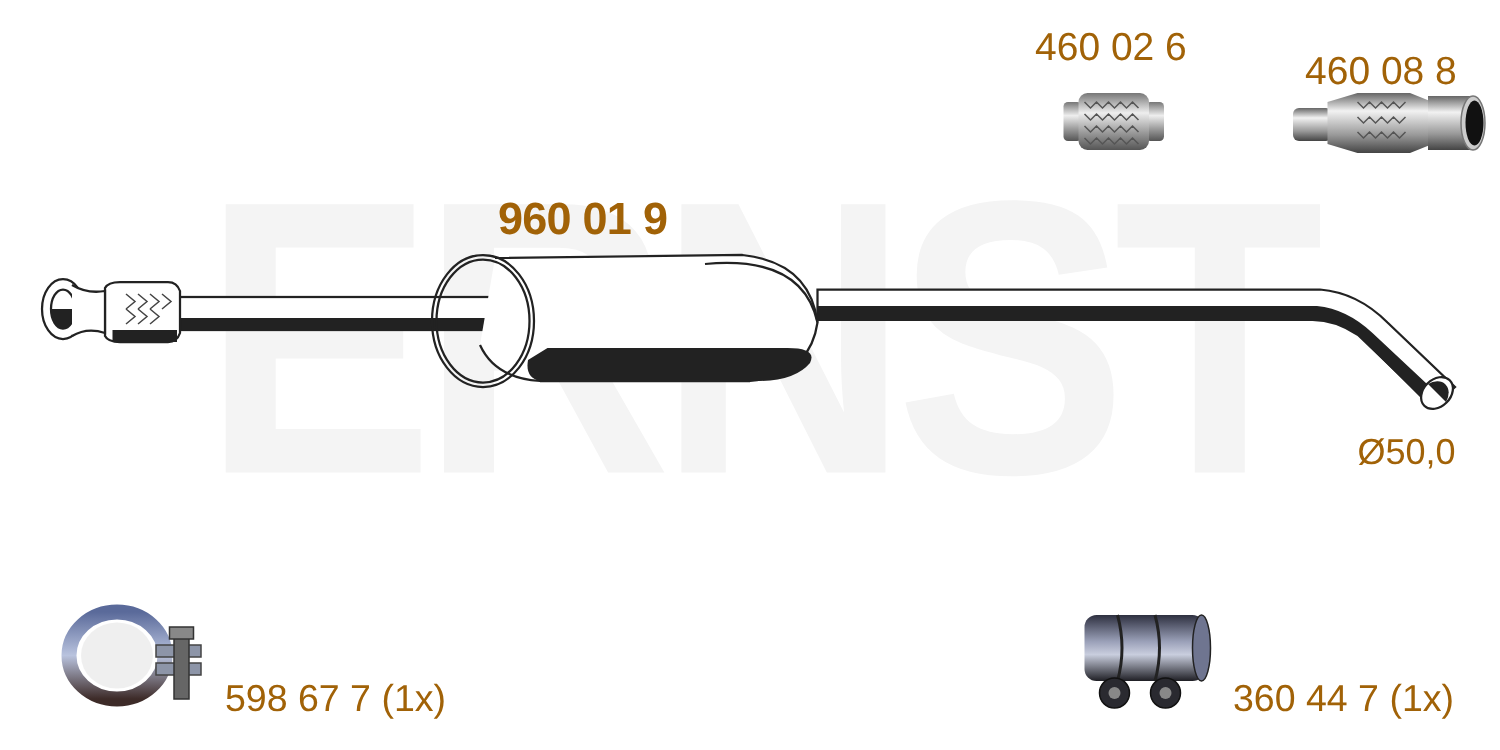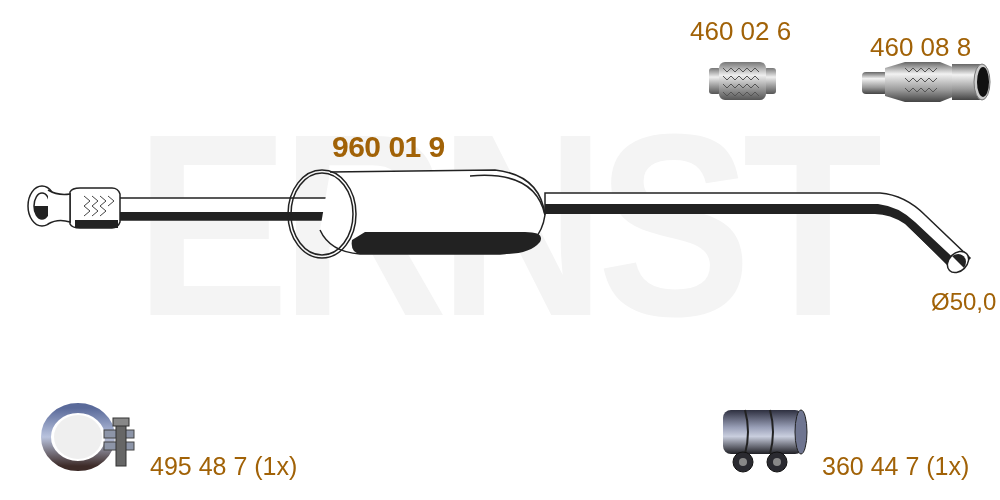--- a/index.html
+++ b/index.html
@@ -52,21 +52,21 @@
     <path d="M470 176 Q535 170 545 215" fill="none"></path>
 
     <path d="M545 193 L880 193 Q905 195 925 215 L970 258 L955 272 L905 222 Q890 212 875 212 L545 212 Z" fill="#fff"></path>
     <path d="M545 204 L878 204 Q898 206 915 222 L962 266 L955 272 L905 224 Q890 214 875 214 L545 214 Z" fill="#222" stroke="none"></path>
     <ellipse cx="958" cy="262" rx="9" ry="12" transform="rotate(45 958 262)" fill="#fff"></ellipse>
     <path d="M952 256 A9 12 45 0 1 964 268 Z" fill="#222" stroke="none"></path>
   </g>
 </svg>
 
 <div class="label main" style="left:332px; top:130px;">960 01 9</div>
-<div class="label diam" style="left:905px; top:288px;margin-left:26px;">Ø50,0</div>
+<div class="label diam" style="left:905px; top:288px;">Ø50,0</div>
 
 <div class="label part-top" style="left:690px; top:16px;">460 02 6</div>
 <svg class="part-img" style="left:705px; top:58px;" width="75" height="45" viewBox="0 0 75 45">
   <defs>
     <linearGradient id="metal1" x1="0" y1="0" x2="0" y2="1">
       <stop offset="0" stop-color="#777"></stop>
         <stop offset="0.35" stop-color="#eee"></stop>
         <stop offset="0.7" stop-color="#999"></stop>
         <stop offset="1" stop-color="#555"></stop>
     </linearGradient>
@@ -112,21 +112,21 @@
         <stop offset="1" stop-color="#3d2b28"></stop>
     </linearGradient>
   </defs>
   <ellipse cx="38" cy="35" rx="32" ry="29" fill="none" stroke="url(#clampBlue)" stroke-width="10"></ellipse>
   <ellipse cx="38" cy="35" rx="24" ry="22" fill="#e8e8e8" opacity="0.7"></ellipse>
   <rect x="64" y="28" width="30" height="8" fill="#8d95a8" stroke="#444"></rect>
   <rect x="64" y="40" width="30" height="8" fill="#8d95a8" stroke="#444"></rect>
   <rect x="76" y="20" width="10" height="44" fill="#666" stroke="#333"></rect>
   <rect x="73" y="16" width="16" height="8" fill="#888" stroke="#333"></rect>
 </svg>
-<div class="label acc" style="left:150px; top:452px;">495 48 7 (1x)</div>
+<div class="label acc" style="left:150px; top:452px;">598 67 7 (1x)</div>
 
 <svg class="part-img" style="left:715px; top:402px;" width="95" height="75" viewBox="0 0 95 75">
   <defs>
     <linearGradient id="sleeve" x1="0" y1="0" x2="0" y2="1">
       <stop offset="0" stop-color="#2e3040"></stop>
         <stop offset="0.4" stop-color="#9aa0b8"></stop>
         <stop offset="0.6" stop-color="#c9cede"></stop>
         <stop offset="1" stop-color="#1f1f25"></stop>
     </linearGradient>
   </defs>

